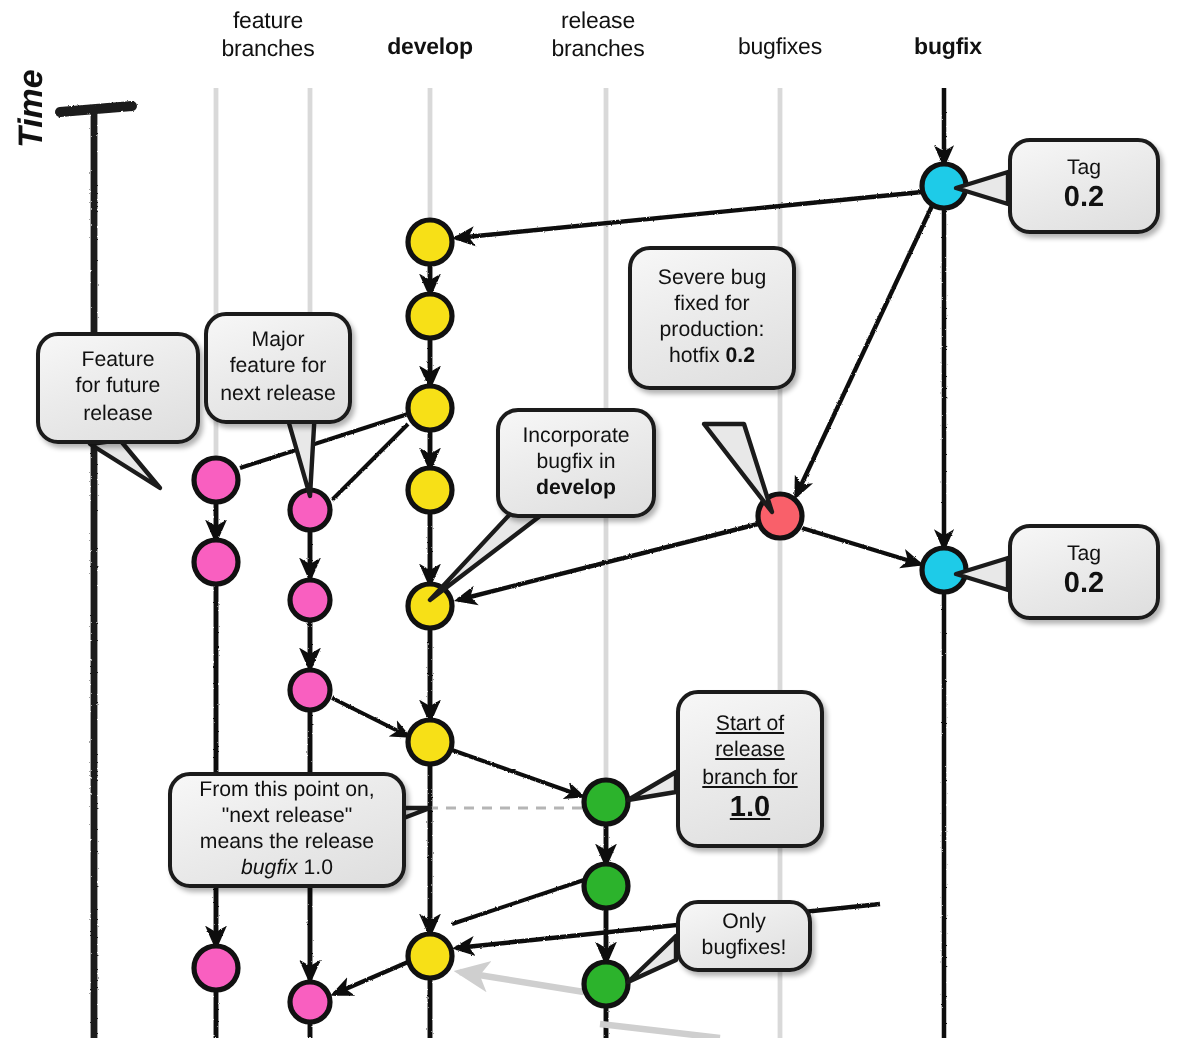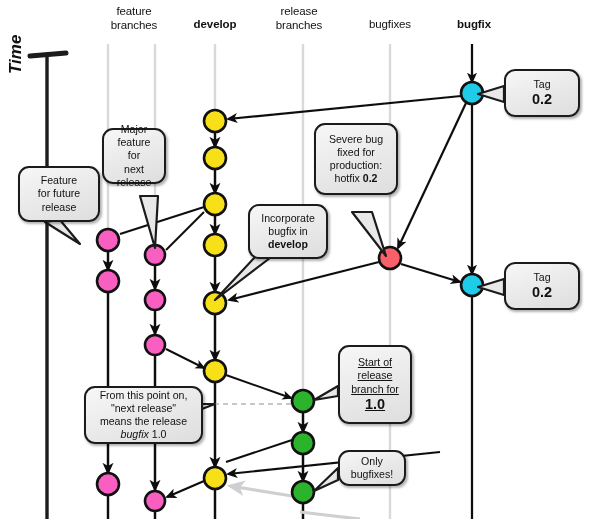--- a/index.html
+++ b/index.html
@@ -190,21 +190,21 @@
       <div class="hdr" style="left: 249px; top: 4px; width: 100px;">release
 branches</div>
       <div class="hdr" style="left: 340px; top: 17px; width: 100px;">bugfixes</div>
       <div class="hdr bold" style="left: 424px; top: 17px; width: 100px;">bugfix</div>
     </div>
 
   <div class="timelbl">Time</div>
 
   <div id="callouts">
       <div class="callout" style="left: 18px; top: 166px; width: 82px; height: 56px;"><div>Feature<br>for future<br>release</div></div>
-      <div class="callout" style="left: 102px; top: 128px; width: 64px; height: 56px;"><div>Major<br>feature for<br>next release</div></div>
+      <div class="callout" style="left: 102px; top: 156px; width: 74px; height: 56px;"><div>Major<br>feature for<br>next release</div></div>
       <div class="callout" style="left: 248px; top: 204px; width: 80px; height: 55px;"><div>Incorporate<br>bugfix in<br><b>develop</b></div></div>
       <div class="callout" style="left: 314px; top: 123px; width: 84px; height: 72px;"><div>Severe bug<br>fixed for<br>production:<br>hotfix <b>0.2</b></div></div>
       <div class="callout tagbox" style="left: 504px; top: 69px; width: 76px; height: 48px;"><div>Tag<span class="big">0.2</span></div></div>
       <div class="callout tagbox" style="left: 504px; top: 262px; width: 76px; height: 48px;"><div>Tag<span class="big">0.2</span></div></div>
       <div class="callout" style="left: 84px; top: 386px; width: 119px; height: 58px;"><div>From this point on,<br>"next release"<br>means the release<br><i>bugfix</i> 1.0</div></div>
       <div class="callout" style="left: 338px; top: 345px; width: 74px; height: 79px; text-decoration: underline;"><div>Start of<br>release<br>branch for<span class="big">1.0</span></div></div>
       <div class="callout" style="left: 338px; top: 450px; width: 68px; height: 36px;"><div>Only<br>bugfixes!</div></div>
     </div>
 </div>
 

